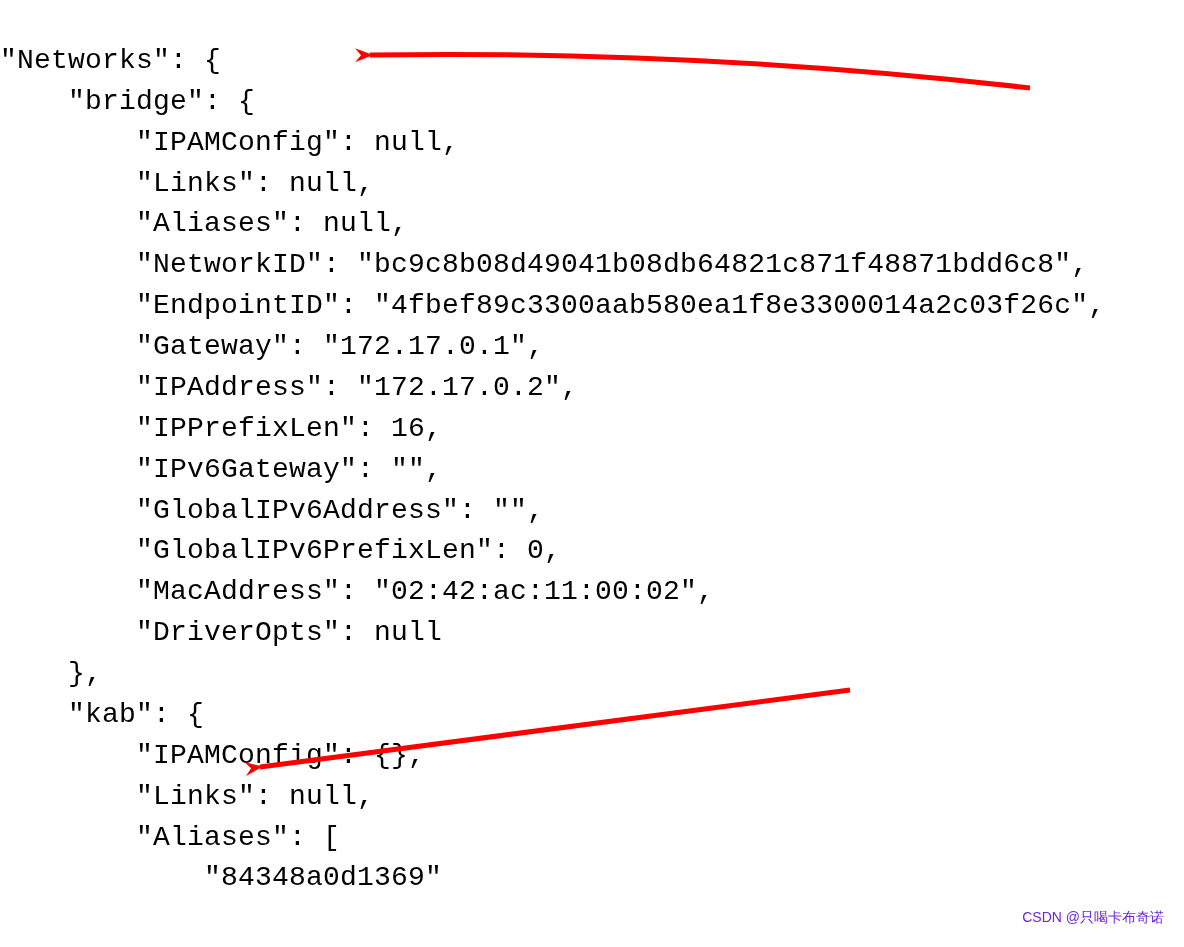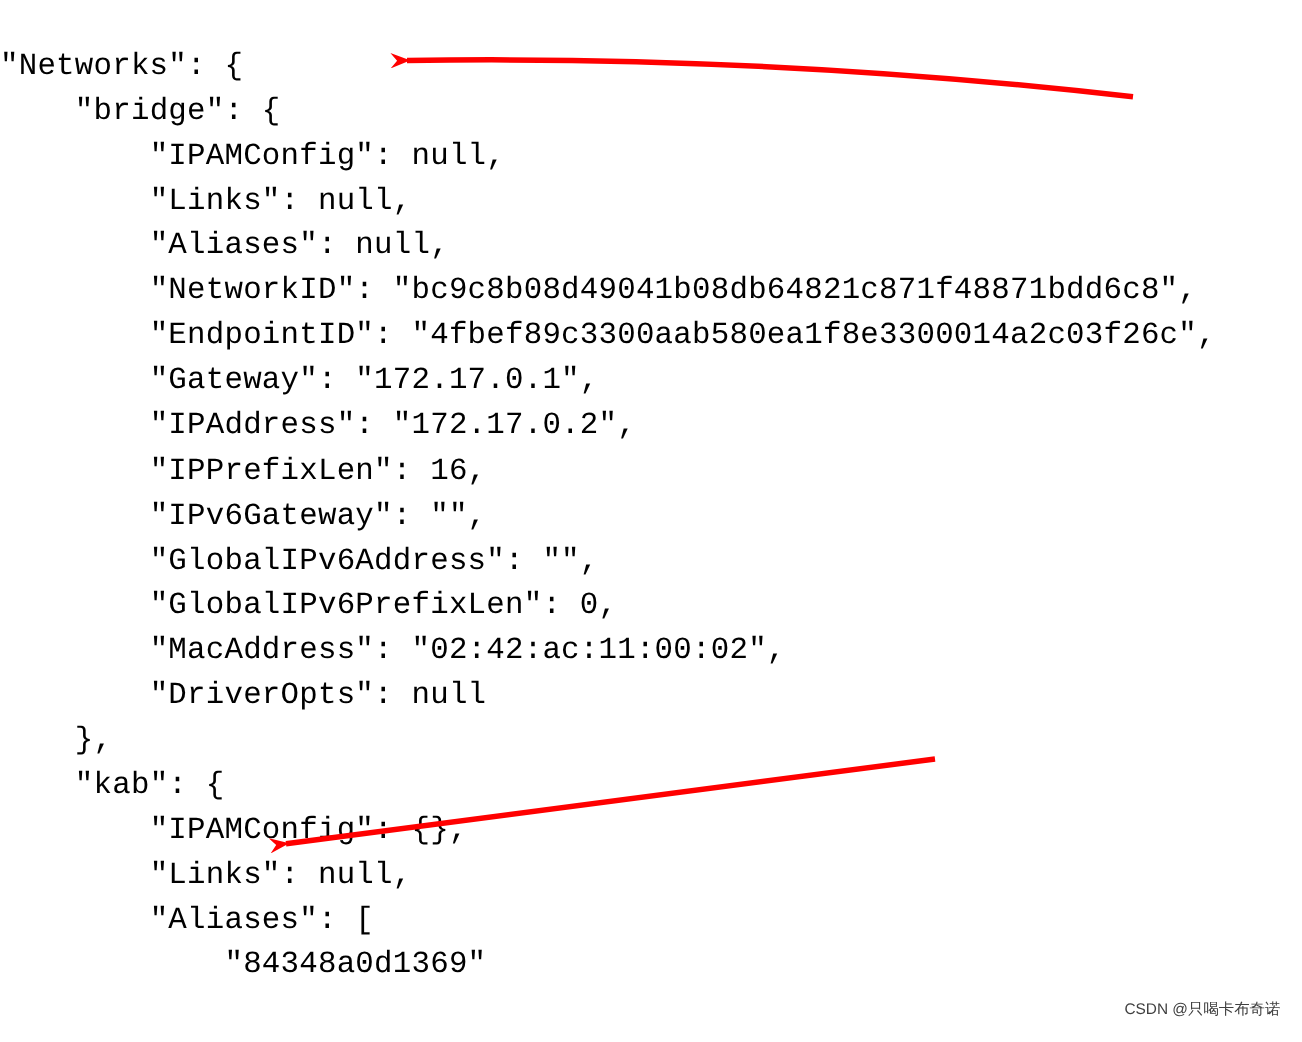--- a/index.html
+++ b/index.html
@@ -1,18 +1,18 @@
 <!DOCTYPE html>
 <html><head>
 <meta charset="utf-8">
 <style>
   html,body{margin:0;padding:0;background:#fff;color:#000;font-family:"Courier New",Consolas,monospace;font-size:28px;line-height:1.46;}
   .page{position:relative;width:1184px;height:947px;overflow:hidden;}
   .code{position:absolute;left:0;top:0;width:1184px;white-space:pre-wrap;word-break:break-all;letter-spacing:0.2px;}
-  .watermark{position:absolute;right:20px;bottom:20px;font-family:sans-serif;font-size:14px;color:#404040;}
+  .watermark{position:absolute;right:20px;bottom:20px;font-family:sans-serif;font-size:14px;color:#6d28d9;}
   svg.arrow{position:absolute;pointer-events:none;}
 </style>
 </head>
 <body>
 
 <div class="page">
 
   <div class="code">
 <span>"Networks": {</span>
 <span>    "bridge": {</span>

